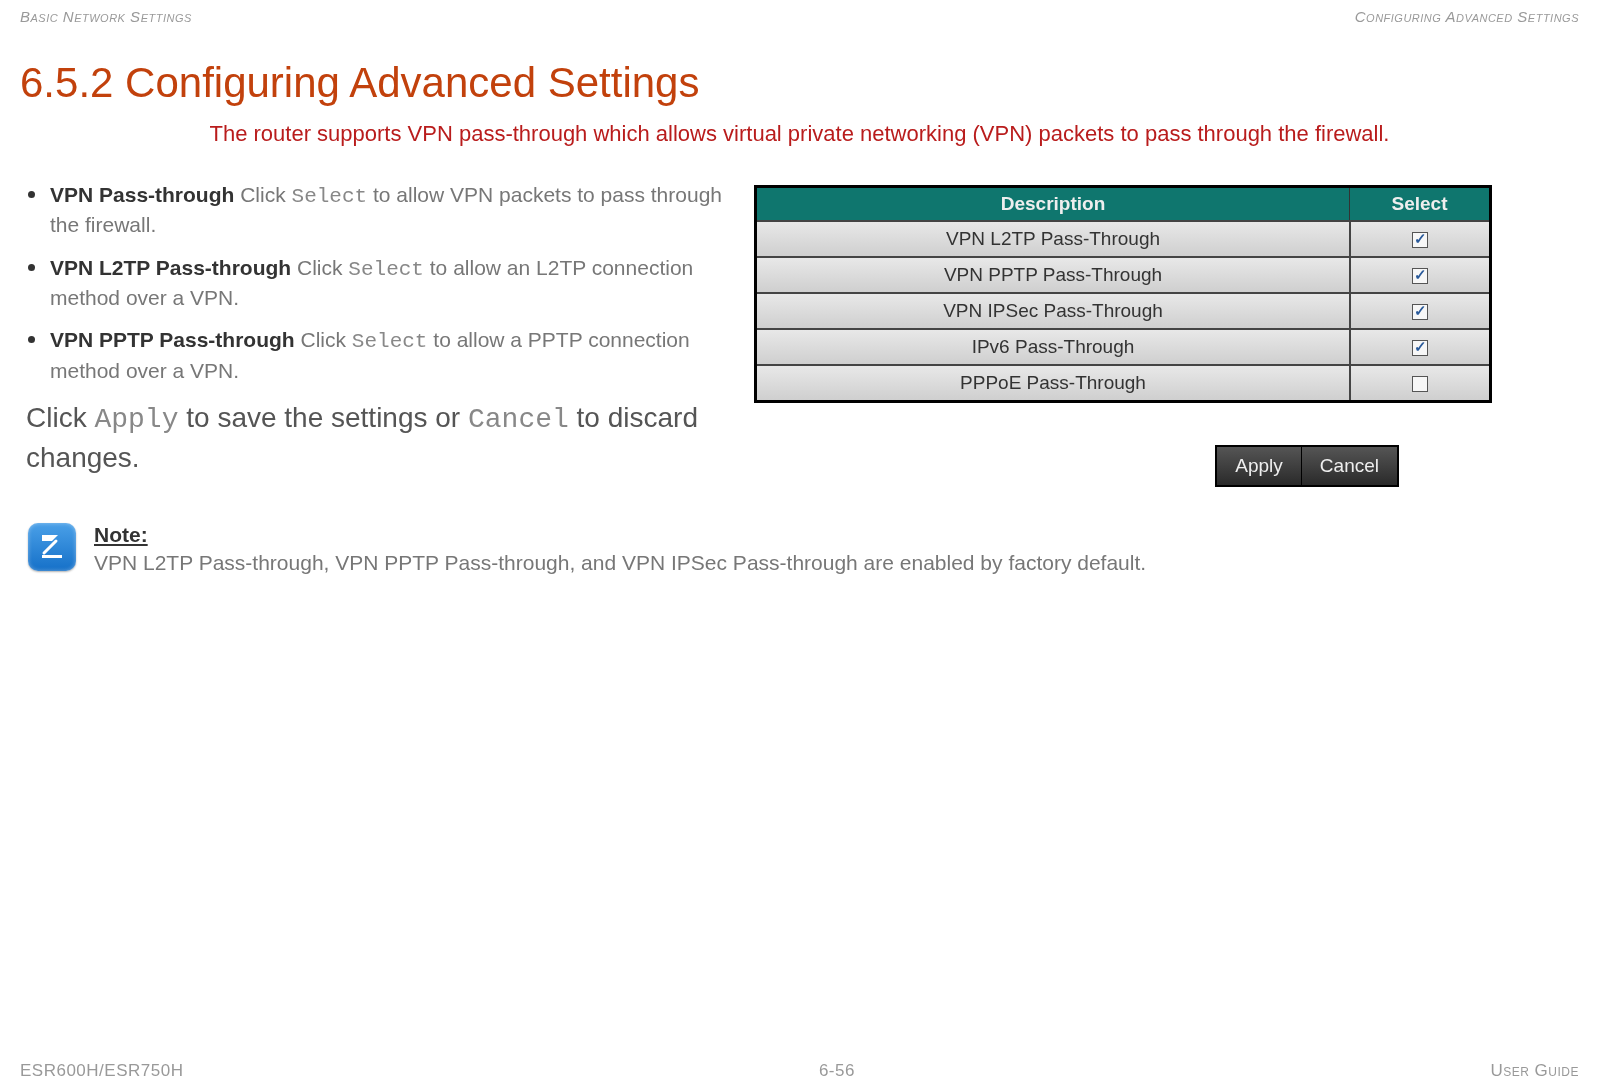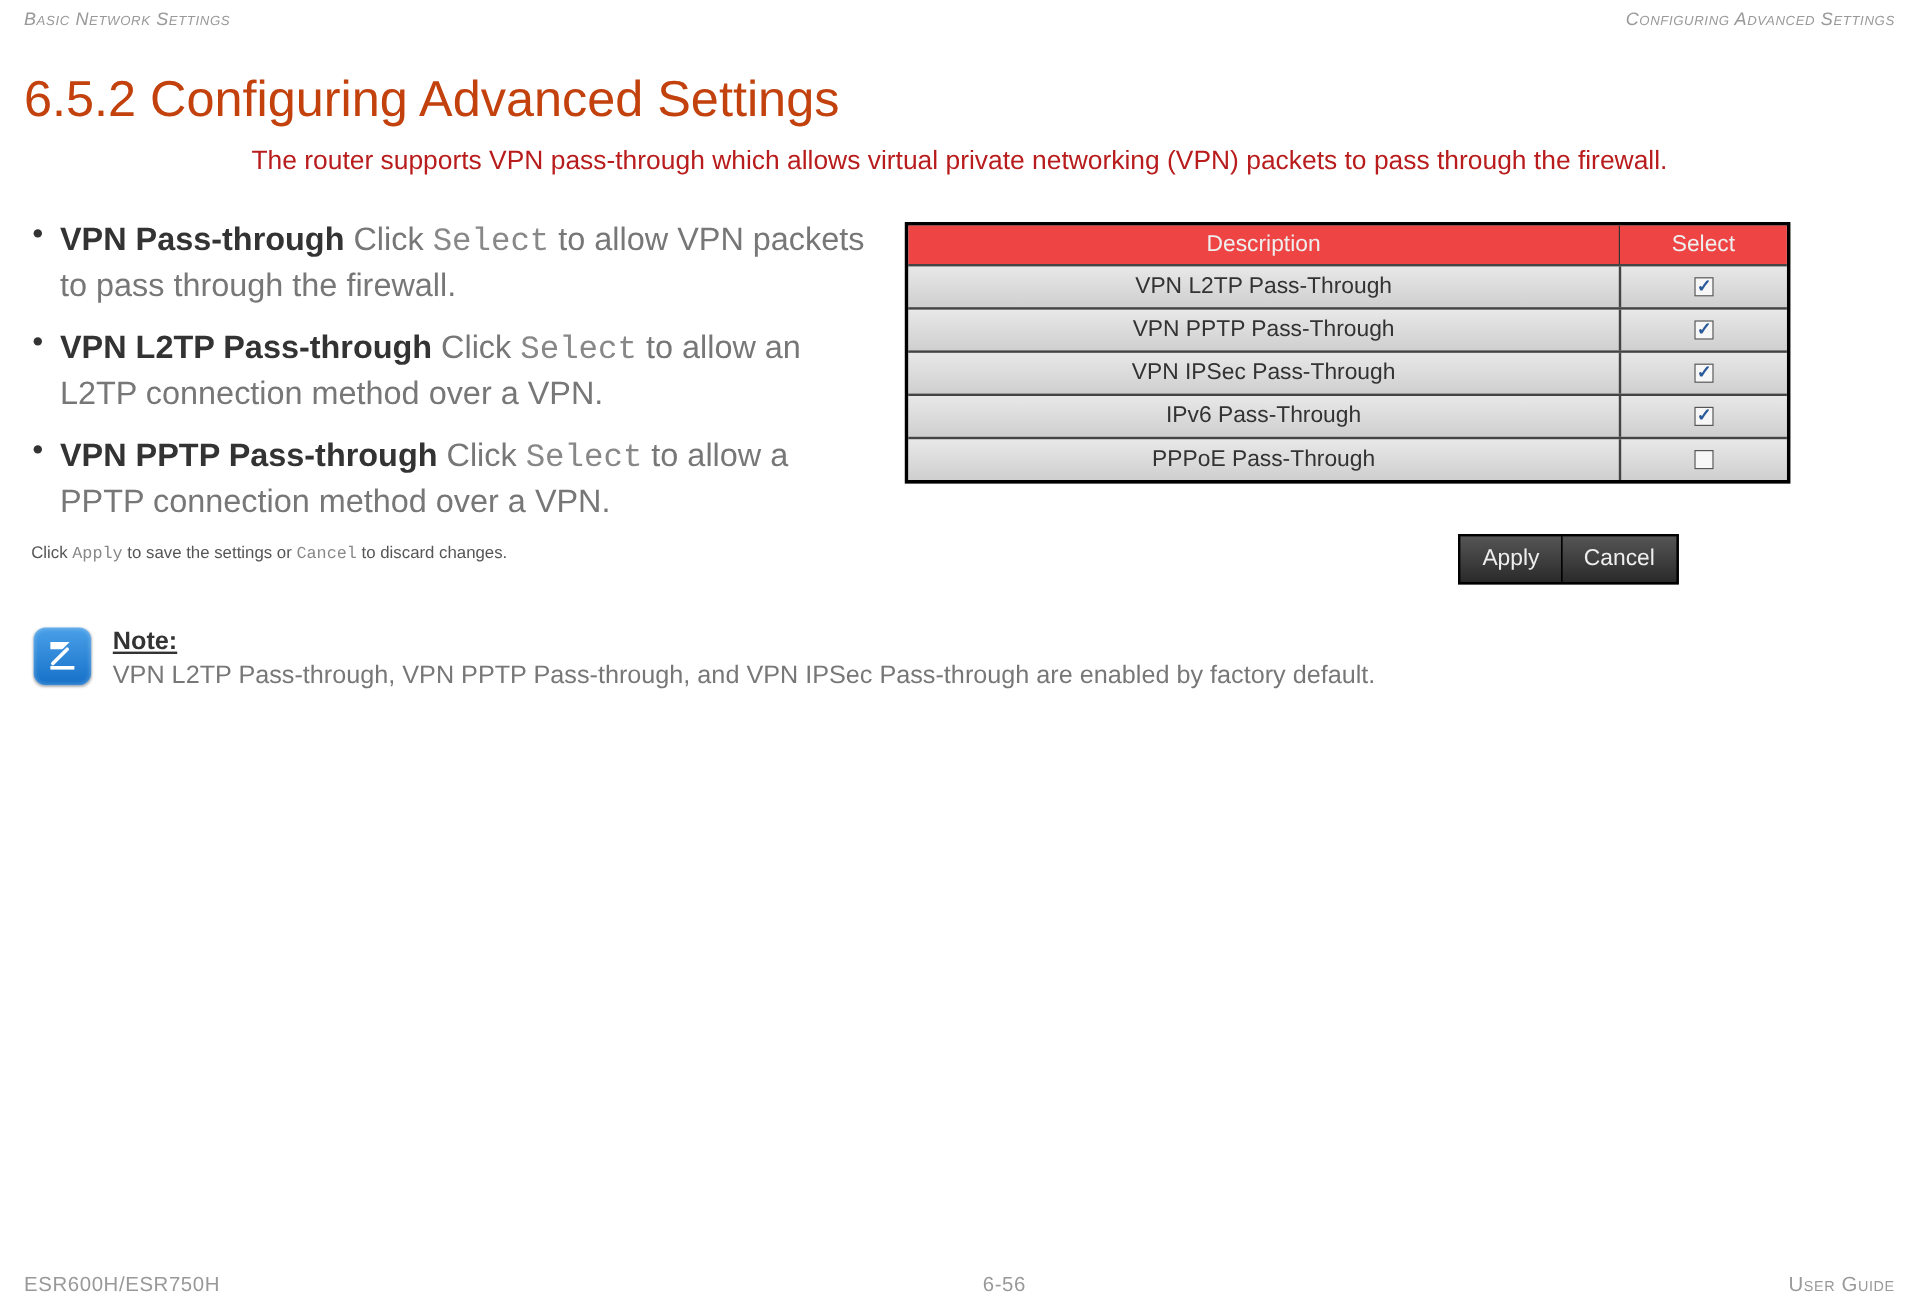--- a/index.html
+++ b/index.html
@@ -40,21 +40,21 @@
     }
     .left-col {
       flex: 0 0 710px;
     }
     ul.defs {
       list-style: none;
       padding-left: 30px;
     }
     ul.defs li {
       position: relative;
-      font-size: 27px;
+      font-size: 21px;
       color: #777;
       margin-bottom: 14px;
       line-height: 1.35;
     }
     ul.defs li::before {
       content: '';
       position: absolute;
       left: -22px;
       top: 10px;
       width: 7px;
@@ -64,40 +64,41 @@
     }
     .term {
       font-weight: bold;
       color: #333;
     }
     .mono {
       font-family: 'Courier New', Courier, monospace;
       color: #888;
     }
     .apply-text {
-      font-size: 14px;
+      font-size: 28px;
       color: #555;
       margin-top: 10px;
       line-height: 1.35;
       padding-left: 6px;
     }
     .right-col {
       flex: 1;
       padding-top: 4px;
     }
     .settings-box {
       border: 3px solid #000;
       width: 738px;
       background: #dcdcdc;
     }
     .settings-header {
       display: flex;
-      background: #ef4444;
+      background: #0f766e;
       color: #eee;
       font-size: 19px;
+      font-weight: bold;
     }
     .sh-desc {
       flex: 1;
       text-align: center;
       padding: 5px 0;
     }
     .sh-sel {
       width: 140px;
       text-align: center;
       padding: 5px 0;

